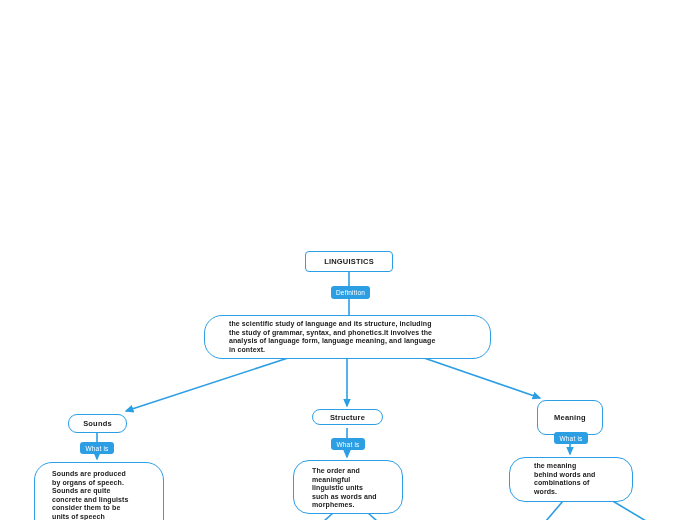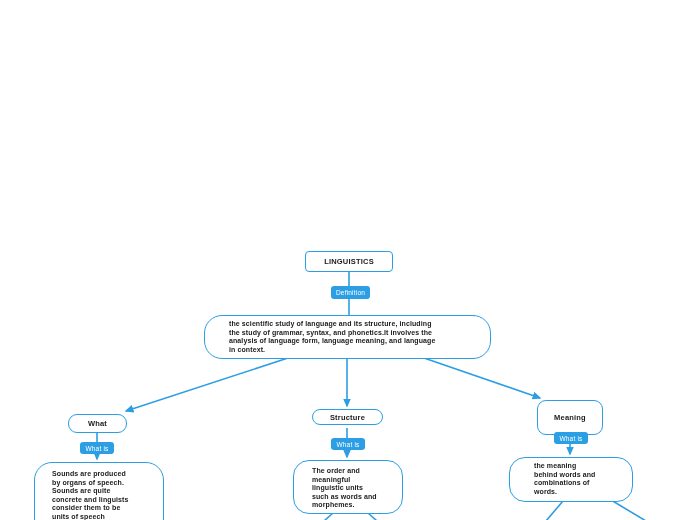--- a/index.html
+++ b/index.html
@@ -94,21 +94,21 @@
 
   <div class="node" id="root-node">LINGUISTICS</div>
 
   <div class="connector-label" id="definition-label">Definition</div>
 
   <div class="textbox" id="definition-box">the scientific study of language and its structure, including
 the study of grammar, syntax, and phonetics.It involves the
 analysis of language form, language meaning, and language
 in context.</div>
 
-  <div class="node" id="sound-node">What</div>
+  <div class="node" id="sound-node">Sounds</div>
   <div class="connector-label" id="sound-whatis">What is</div>
   <div class="textbox" id="sound-box">Sounds are produced
 by organs of speech.
 Sounds are quite
 concrete and linguists
 consider them to be
 units of speech</div>
 
   <div class="node" id="structure-node">Structure</div>
   <div class="connector-label" id="structure-whatis">What is</div>

